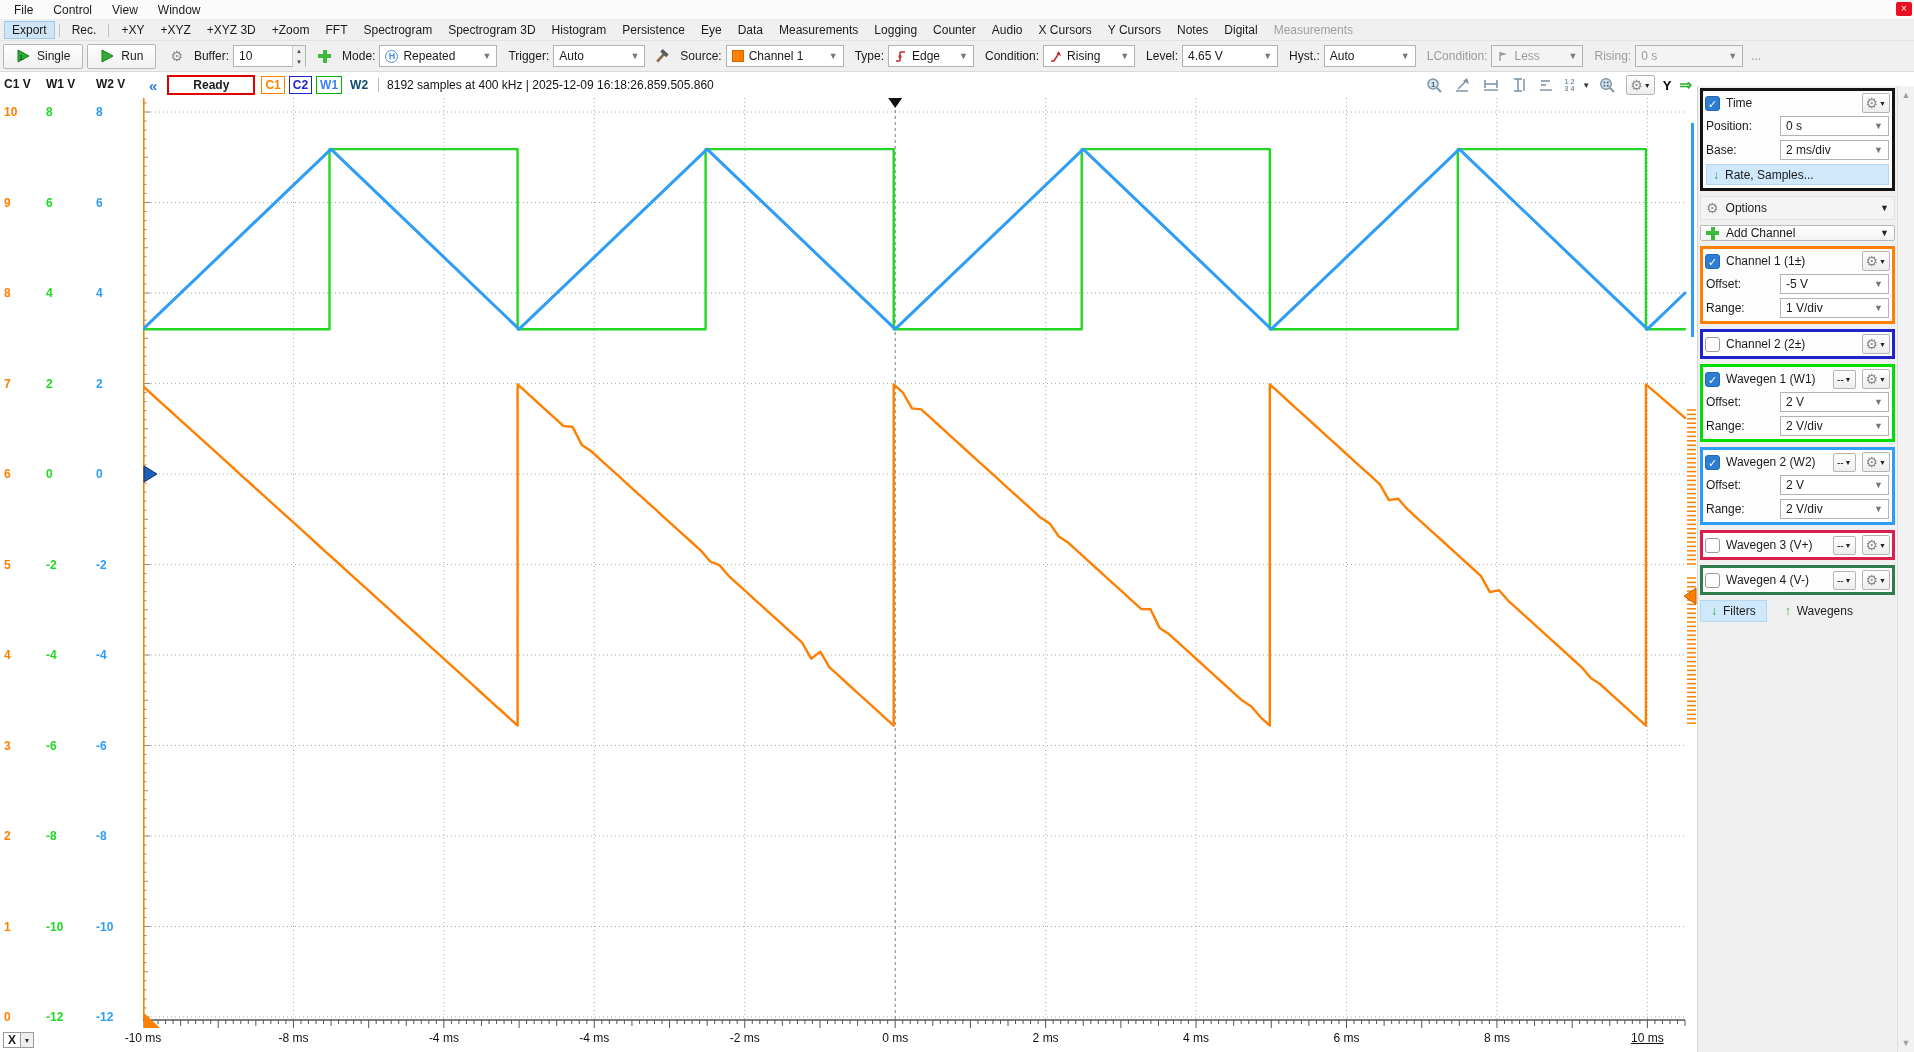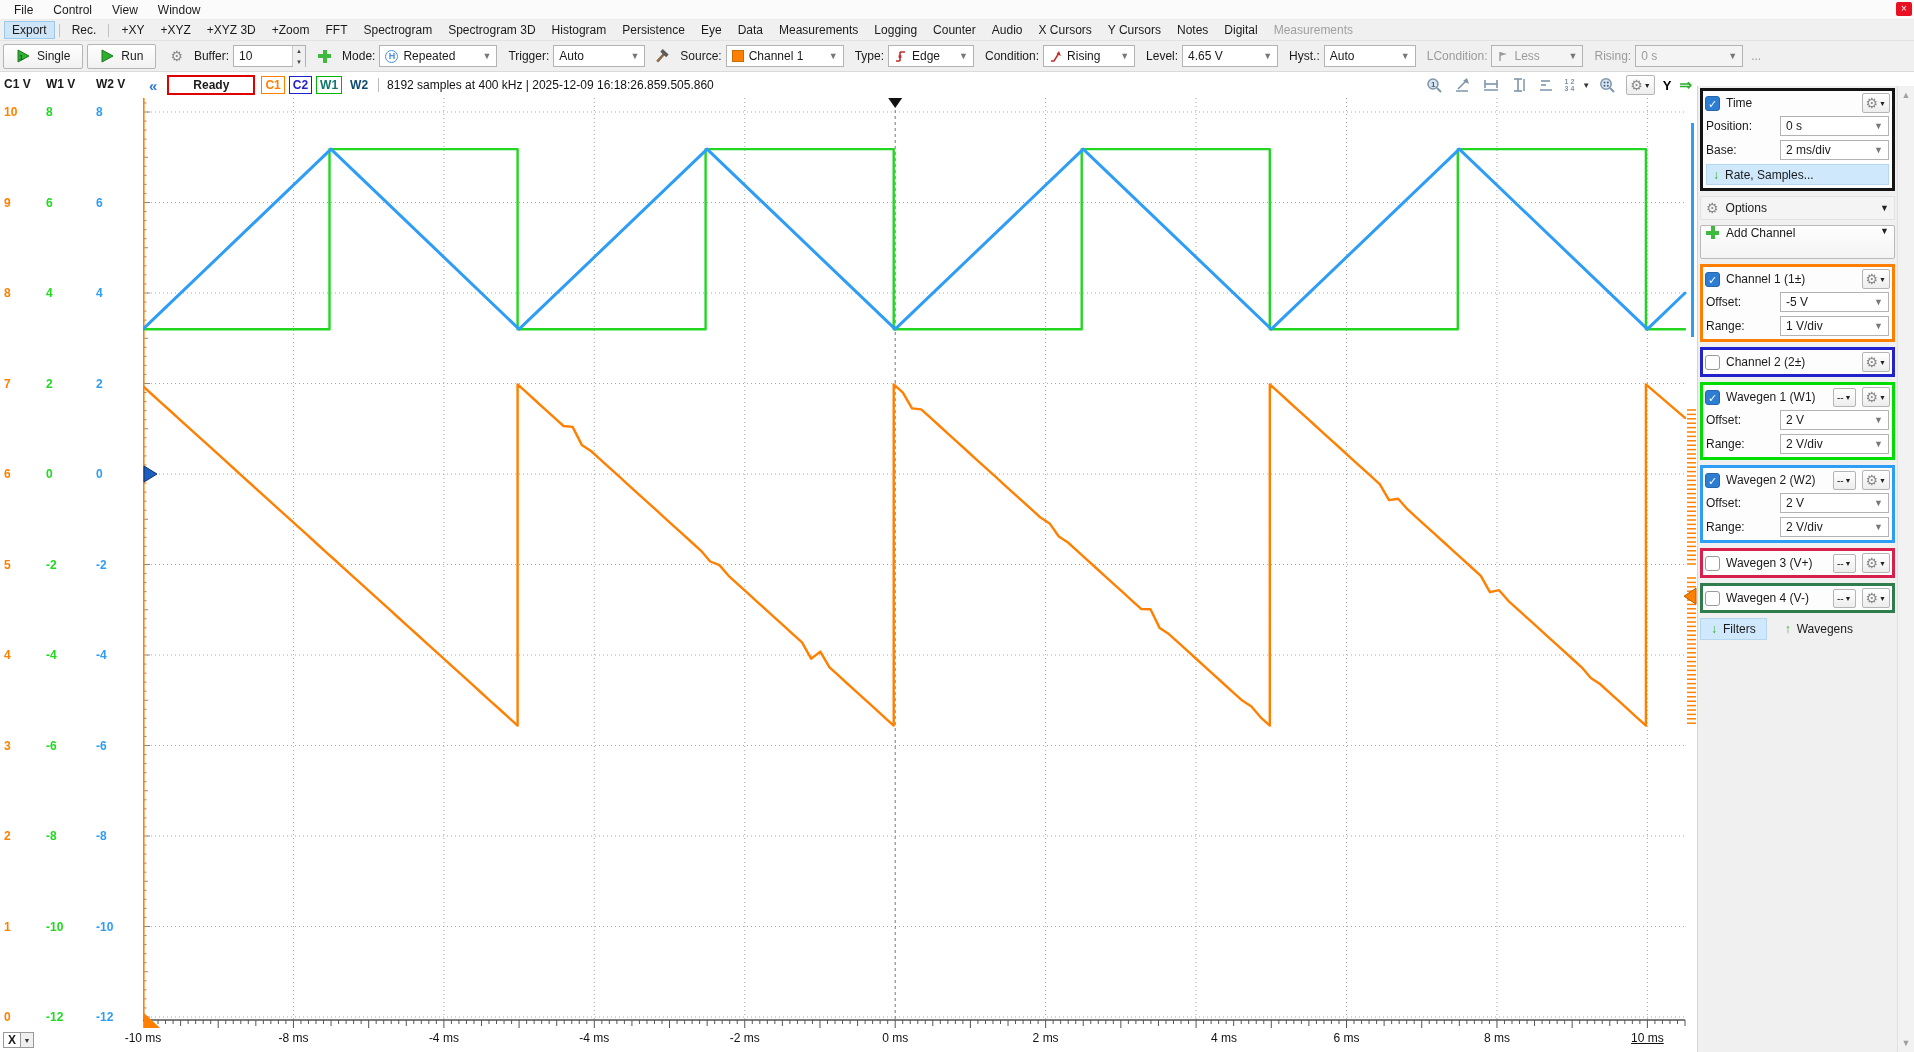--- a/index.html
+++ b/index.html
@@ -76,21 +76,21 @@
   .cb.off{background:#fff;border:1px solid #9a9a9a;color:transparent}
   .minibtn{display:inline-flex;align-items:center;border:1px solid #b5b5b5;background:linear-gradient(#fff,#ededed);
     border-radius:2px;height:19px;padding:0 3px;font-size:10px;gap:1px}
   .minibtn .dn{font-size:7px;color:#222}
   .ratebtn{display:flex;align-items:center;gap:6px;background:#cfe8fc;border:1px solid #b5d7f0;
     height:21px;margin:2px 1px 2px 1px;padding:0 6px}
   .greendn{color:#2fae2f;font-weight:bold}
   .optrow{display:flex;align-items:center;gap:7px;height:24px;padding:0 5px;background:#f4f4f4;
     border:1px solid #e2e2e2;margin-bottom:5px}
   .optrow .dn{margin-left:auto;font-size:9px;color:#222}
-  .addchrow{display:flex;align-items:flex-start;gap:7px;height:34px;padding:0 5px;background:linear-gradient(#fff,#f3f3f3);
+  .addchrow{display:flex;align-items:center;gap:7px;height:16px;padding:0 5px;background:linear-gradient(#fff,#f3f3f3);
     border:1px solid #b9b9b9;border-radius:2px;margin-bottom:5px}
   .addchrow .dn{margin-left:auto;font-size:9px;color:#222}
   .plusicon{display:inline-block;width:13px;height:13px;position:relative}
   .plusicon:before{content:"";position:absolute;left:4.5px;top:0;width:4px;height:13px;background:#3db93d}
   .plusicon:after{content:"";position:absolute;left:0;top:4.5px;width:13px;height:4px;background:#3db93d}
   .filtersrow{display:flex;align-items:center;gap:14px;margin:2px 0 0 0}
   .filterbtn{display:inline-flex;align-items:center;gap:6px;background:#cfe8fc;border:1px solid #b5d7f0;
     height:22px;padding:0 10px}
   .wavegensbtn{display:inline-flex;align-items:center;gap:6px;height:22px;padding:0 4px}
   
@@ -236,21 +236,21 @@
   <span class="gutter-headers">
     <span style="left:4px">C1 V</span>
     <span style="left:46px">W1 V</span>
     <span style="left:96px">W2 V</span>
   </span>
   <span class="chev-left">«</span>
   <span class="ready-box">Ready</span>
   <span id="chips" style="display:inline-flex">
       <span class="chip" style="color: rgb(255, 128, 0); border-color: rgb(255, 128, 0);">C1</span>
       <span class="chip" style="color: rgb(34, 34, 204); border-color: rgb(34, 34, 204);">C2</span>
-      <span class="chip" style="color: #0f766e; border-color: rgb(0, 180, 0);">W1</span>
+      <span class="chip" style="color: #3b82f6; border-color: rgb(0, 180, 0);">W1</span>
       <span class="chip" style="color: #0c4a6e; border-color: transparent;">W2</span>
     </span>
   <span class="samples-text">8192 samples at 400 kHz  |  2025-12-09 16:18:26.859.505.860</span>
   <span class="status-icons">
     <span class="sicon">
         <svg width="18" height="16">
           <circle cx="7" cy="7" r="5" fill="#d9e6f2" stroke="#7e95aa" stroke-width="1.5"></circle>
           <line x1="11" y1="11" x2="15" y2="15" stroke="#7e95aa" stroke-width="2"></line>
           <text x="5" y="10" font-size="8" fill="#41627e" font-weight="bold" font-family="Liberation Sans,sans-serif">1</text>
         </svg>
@@ -767,21 +767,21 @@
     <span class="xbox">X</span>
     <span class="xdrop">▼</span>
   </span>
 <span class="xlab" style="left: 143px;">-10 ms</span>
     <span class="xlab" style="left: 293.439px;">-8 ms</span>
     <span class="xlab" style="left: 443.878px;">-4 ms</span>
     <span class="xlab" style="left: 594.317px;">-4 ms</span>
     <span class="xlab" style="left: 744.756px;">-2 ms</span>
     <span class="xlab" style="left: 895.195px;">0 ms</span>
     <span class="xlab" style="left: 1045.63px;">2 ms</span>
-    <span class="xlab" style="left: 1196.07px; margin-left: 28px;">4 ms</span>
+    <span class="xlab" style="left: 1196.07px;">4 ms</span>
     <span class="xlab" style="left: 1346.51px;">6 ms</span>
     <span class="xlab" style="left: 1496.95px;">8 ms</span>
     <span class="xlab" style="left: 1647.39px; text-decoration: underline;">10 ms</span>
   </div>
 
 <div class="panel">
   <div class="p-inner">
 
     <div class="sec b-time">
       <div class="sec-head">

